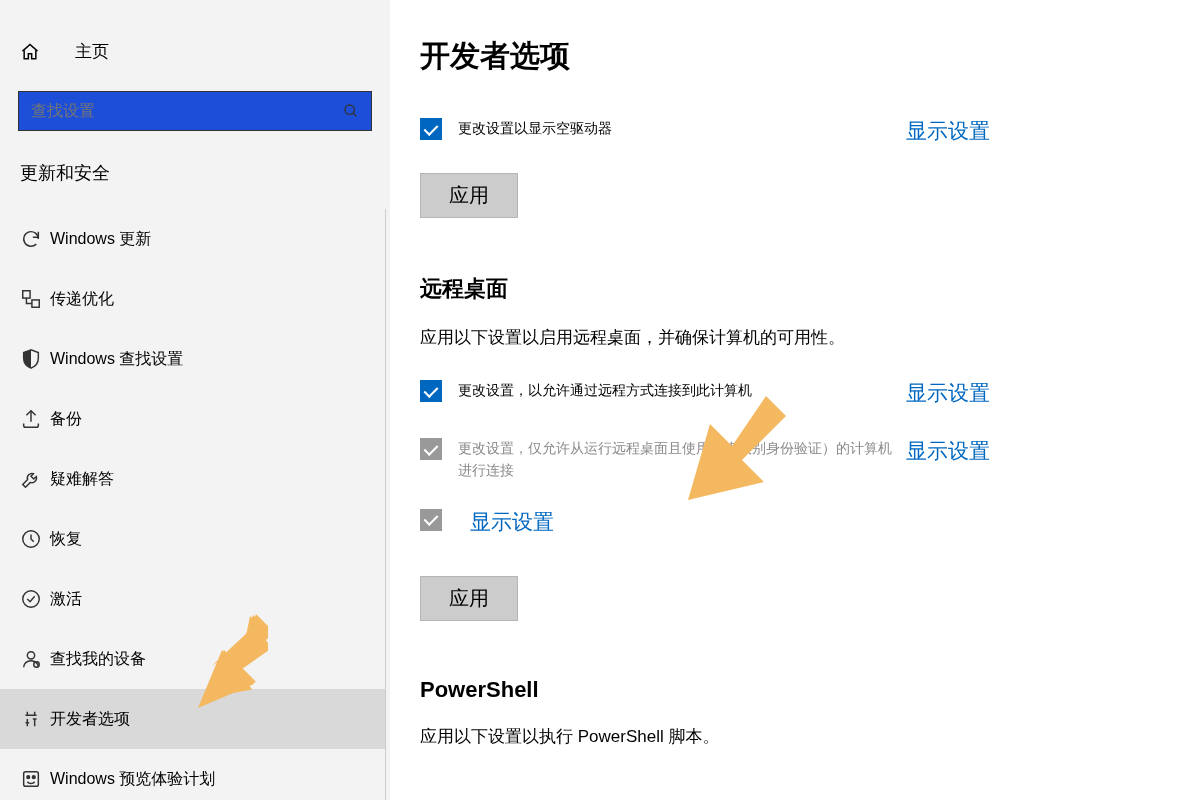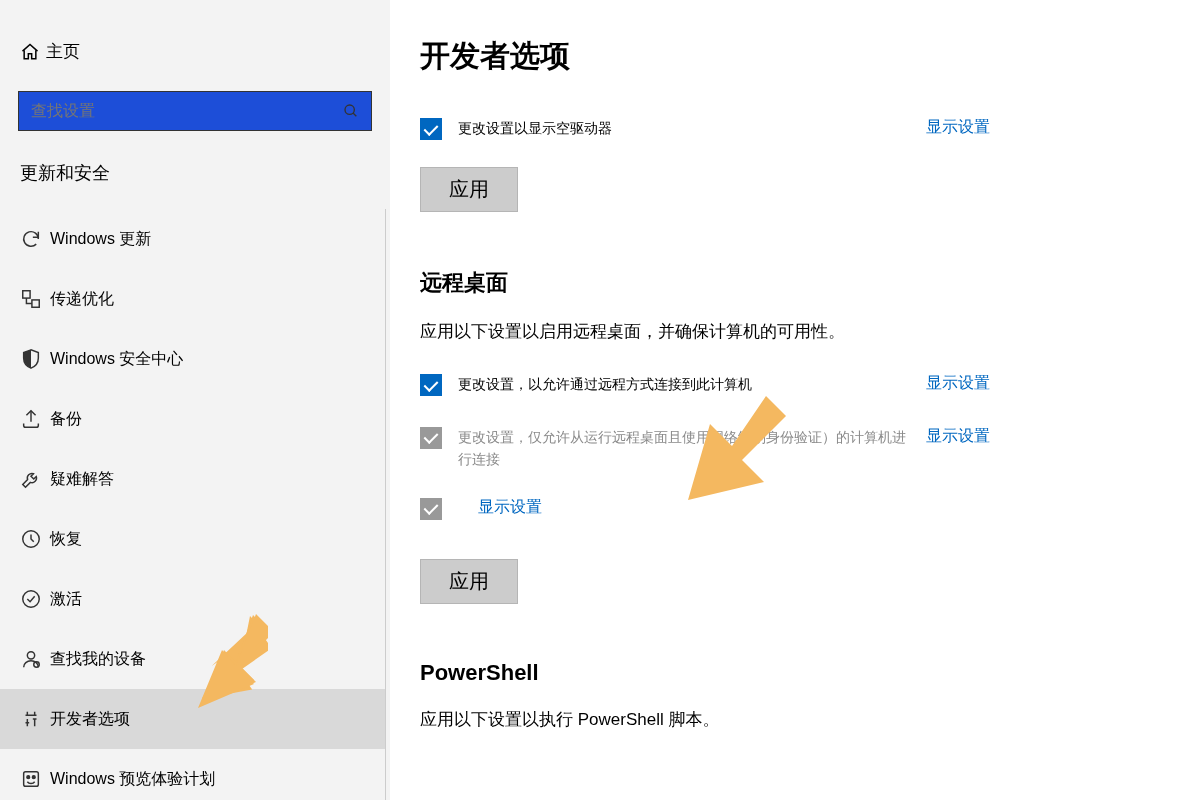--- a/index.html
+++ b/index.html
@@ -1,19 +1,19 @@
 <!DOCTYPE html>
 <html><head>
 <meta charset="utf-8">
 <style>
 *{box-sizing:border-box;margin:0;padding:0;font-family:"Microsoft YaHei","Segoe UI",sans-serif}
 body{background:#fff;width:1200px;height:800px;overflow:hidden;color:#000}
 .app{display:flex;height:100%}
 .sidebar{width:390px;background:#f3f3f3;padding-top:40px;position:relative}
-.home-row{display:flex;align-items:center;padding:0 20px 28px 20px;gap:6px}
+.home-row{display:flex;align-items:center;padding:0 20px 28px 20px;gap:35px}
 .home-row .icon{width:20px;height:20px;display:flex;align-items:center;justify-content:center}
 .home-row .label{font-size:17px}
 .search-wrap{margin:0 18px 30px 18px;border:1px solid #333;background:#1d4ed8;display:flex;align-items:center;height:40px}
 .search-wrap input{border:0;outline:0;flex:1;padding:0 12px;font-size:16px;background:transparent}
 .search-ic{width:40px;display:flex;align-items:center;justify-content:center;color:#333}
 .cat-title{font-size:18px;font-weight:400;padding:0 20px 24px 20px}
 .nav{border-right:1px solid #ccc;margin-right:4px}
 .nav-item{display:flex;align-items:center;height:60px;padding:0 20px;gap:8px;cursor:pointer}
 .nav-item .ic{width:22px;height:22px;display:flex;align-items:center;justify-content:center;color:#333}
 .nav-item .label{font-size:16px}
@@ -21,21 +21,21 @@
 .main{flex:1;padding:36px 30px 0 30px;overflow:auto}
 .page-title{font-size:30px;font-weight:600;margin-bottom:40px}
 .row{display:flex;align-items:flex-start;margin-bottom:20px;width:570px}
 .cb{width:22px;height:22px;border:2px solid #0067c0;display:flex;align-items:center;justify-content:center;flex:0 0 22px;margin-right:16px;position:relative;top:1px}
 .cb.checked{background:#0067c0}
 .cb.checked::after{content:"";width:6px;height:11px;border:solid #fff;border-width:0 2px 2px 0;transform:rotate(45deg);margin-bottom:2px}
 .cb.disabled{border-color:#999}
 .cb.disabled.checked{background:#999}
 .cb-label{flex:1;font-size:14px;line-height:1.6}
 .cb-label.disabled{color:#8a8a8a}
-.link{color:#0067c0;font-size:16px;cursor:pointer;flex:0 0 auto;margin-left:20px}
+.link{color:#0067c0;font-size:21px;cursor:pointer;flex:0 0 auto;margin-left:12px}
 .btn{display:inline-block;background:#ccc;border:1px solid #b5b5b5;font-size:20px;padding:8px 28px;cursor:pointer;margin-top:8px}
 .section-title{font-size:22px;font-weight:600;margin:56px 0 22px 0}
 .section-desc{font-size:17px;margin-bottom:30px}
 .arrow{position:absolute;pointer-events:none}
 svg{display:block}
 </style>
 </head>
 <body>
 
 <div class="app">
@@ -82,21 +82,21 @@
           </span>
         <span class="label">传递优化</span>
       </div>
       <div class="nav-item">
         <span class="ic">
             <svg width="22" height="22" viewBox="0 0 24 24" fill="#333">
               <path d="M12 2 4 5v6c0 5 3.4 9.3 8 11 4.6-1.7 8-6 8-11V5l-8-3z" fill="none" stroke="#333" stroke-width="1.6"></path>
               <path d="M12 2 4 5v6c0 5 3.4 9.3 8 11V2z"></path>
             </svg>
           </span>
-        <span class="label">Windows 安全中心</span>
+        <span class="label">Windows 查找设置</span>
       </div>
       <div class="nav-item">
         <span class="ic">
             <svg width="22" height="22" viewBox="0 0 24 24" fill="none" stroke="#333" stroke-width="1.6">
               <path d="M12 3v12"></path>
               <polyline points="7 8 12 3 17 8"></polyline>
               <path d="M4 17v2a2 2 0 0 0 2 2h12a2 2 0 0 0 2-2v-2"></path>
             </svg>
           </span>
         <span class="label">备份</span>

